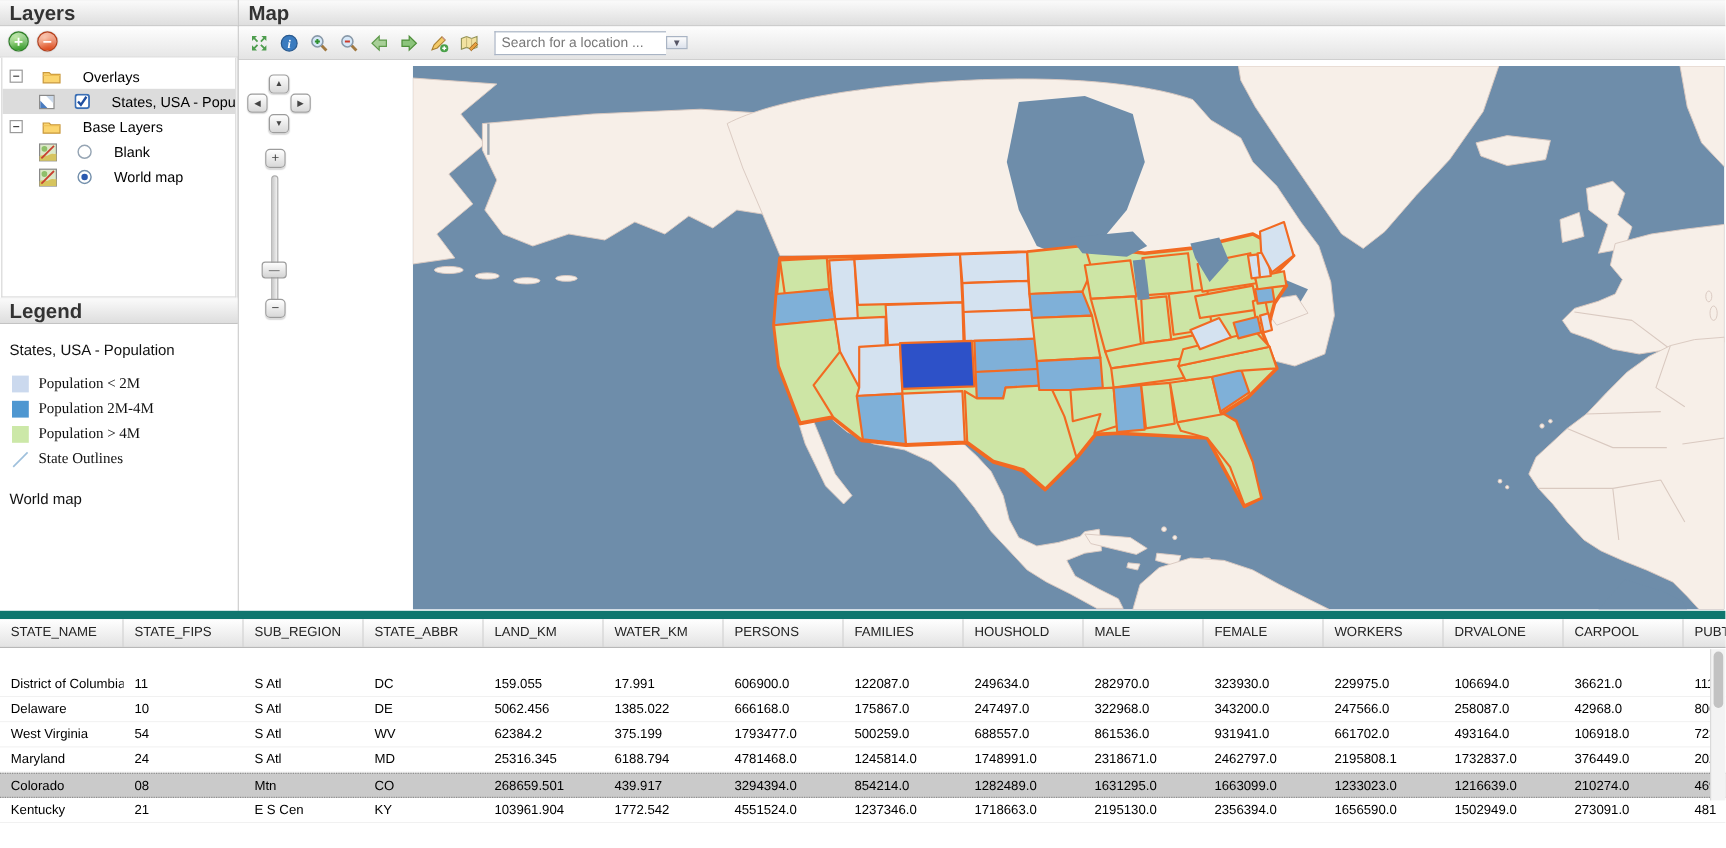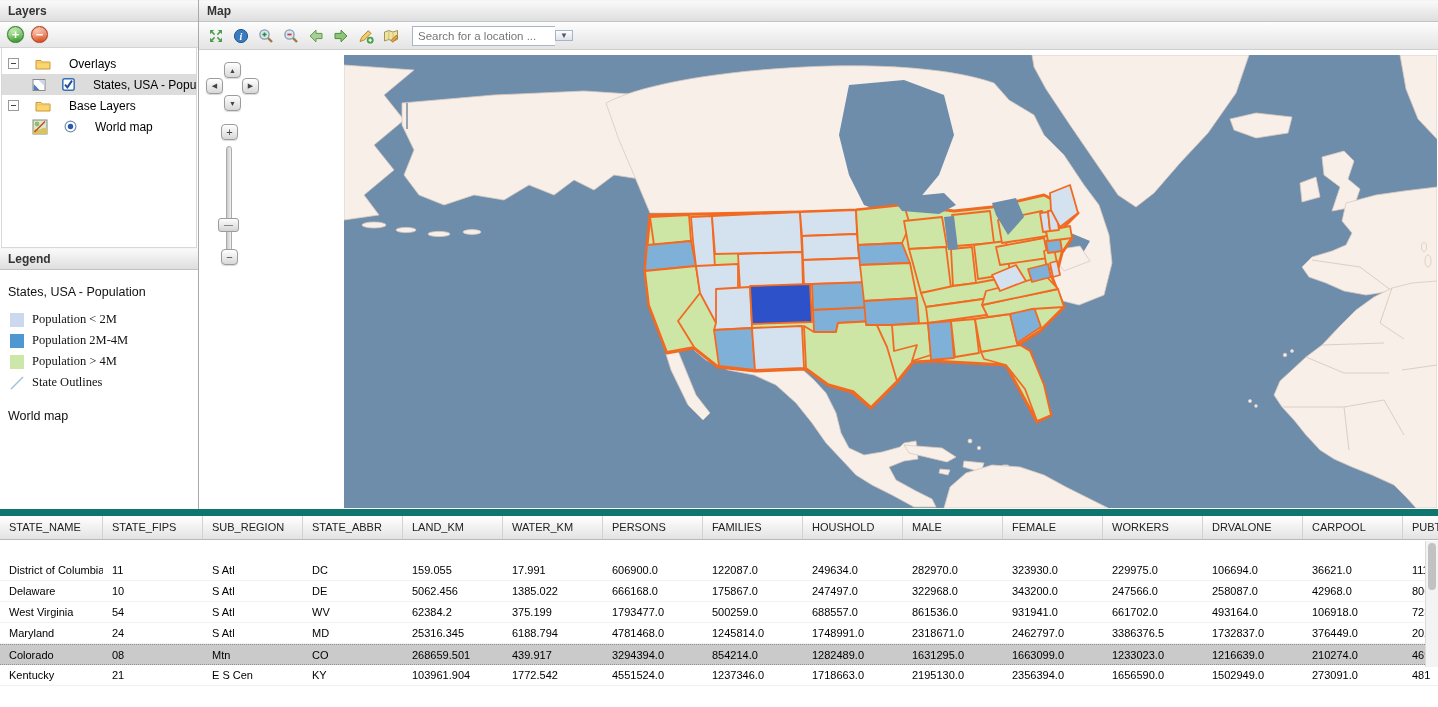--- a/index.html
+++ b/index.html
@@ -11,21 +11,21 @@
     position:relative;
   }
   .app { display:flex; flex-direction:column; width:1438px; height:707px; }
   .top { display:flex; height:509px; min-height:509px; }
 
   
   .panel-header {
     height:22px; line-height:21px; padding:0 8px;
     background:linear-gradient(#FAFAFA,#DEDEDE);
     border-bottom:1px solid #C3C3C3; border-top:1px solid #F5F5F5;
-    font-weight:bold; font-size:12px; color:#333;
+    font-weight:bold; font-size:17px; color:#333;
     flex:0 0 22px; white-space:nowrap;
   }
 
   
   .left-panel { width:199px; flex:0 0 199px; border-right:1px solid #A9A9A9; display:flex; flex-direction:column; background:#fff; }
   .layers-toolbar {
     flex:0 0 26px; display:flex; align-items:center; gap:7px; padding:0 7px;
     background:linear-gradient(#FEFEFE,#E7E7E7); border-bottom:1px solid #D4D4D4;
   }
   .round-btn { width:17px; height:17px; border-radius:50%; display:flex; align-items:center; justify-content:center;
@@ -140,20 +140,32 @@
             </svg>
           <span class="tree-label">States, USA - Population</span>
         </div>
         <div class="tree-row">
           <span class="expander"></span>
           <svg class="icon16" viewBox="0 0 16 16">
               <path d="M1,4.5 L6,4.5 7.5,6 15,6 15,13 1,13 Z" fill="#FBD56F" stroke="#C8973B"></path>
               <path d="M1,6.8 L15,6.8" stroke="#EDBE55" stroke-width="1"></path>
             </svg>
           <span class="tree-label">Base Layers</span>
+        </div>
+        <div class="tree-row child">
+          <svg class="icon16" viewBox="0 0 16 16">
+              <rect x="1" y="1" width="14" height="14" fill="#DCE9C8" stroke="#888888"></rect>
+              <path d="M1,11 C4,9 6,12 9,10 C12,8 14,10 15,9 L15,15 1,15 Z" fill="#D6C45E"></path>
+              <circle cx="5" cy="5" r="2.4" fill="#8FBF6A"></circle>
+              <path d="M2.5,13 L13,2.5" stroke="#C84030" stroke-width="1.5"></path>
+            </svg>
+          <svg class="icon13" viewBox="0 0 13 13">
+              <circle cx="6.5" cy="6.5" r="5.4" fill="#FFFFFF" stroke="#96A5B4" stroke-width="1.2"></circle>
+            </svg>
+          <span class="tree-label">Blank</span>
         </div>
         <div class="tree-row child">
           <svg class="icon16" viewBox="0 0 16 16">
               <rect x="1" y="1" width="14" height="14" fill="#DCE9C8" stroke="#888888"></rect>
               <path d="M1,11 C4,9 6,12 9,10 C12,8 14,10 15,9 L15,15 1,15 Z" fill="#D6C45E"></path>
               <circle cx="5" cy="5" r="2.4" fill="#8FBF6A"></circle>
               <path d="M2.5,13 L13,2.5" stroke="#C84030" stroke-width="1.5"></path>
             </svg>
           <svg class="icon13" viewBox="0 0 13 13">
               <circle cx="6.5" cy="6.5" r="5.4" fill="#FFFFFF" stroke="#7490AC" stroke-width="1.2"></circle>
@@ -449,21 +461,21 @@
           <div class="td">24</div>
           <div class="td">S Atl</div>
           <div class="td">MD</div>
           <div class="td">25316.345</div>
           <div class="td">6188.794</div>
           <div class="td">4781468.0</div>
           <div class="td">1245814.0</div>
           <div class="td">1748991.0</div>
           <div class="td">2318671.0</div>
           <div class="td">2462797.0</div>
-          <div class="td">3386376.5</div>
+          <div class="td">2195808.1</div>
           <div class="td">1732837.0</div>
           <div class="td">376449.0</div>
           <div class="td">202</div>
         </div>
         <div class="tr selected">
           <div class="td">Colorado</div>
           <div class="td">08</div>
           <div class="td">Mtn</div>
           <div class="td">CO</div>
           <div class="td">268659.501</div>

